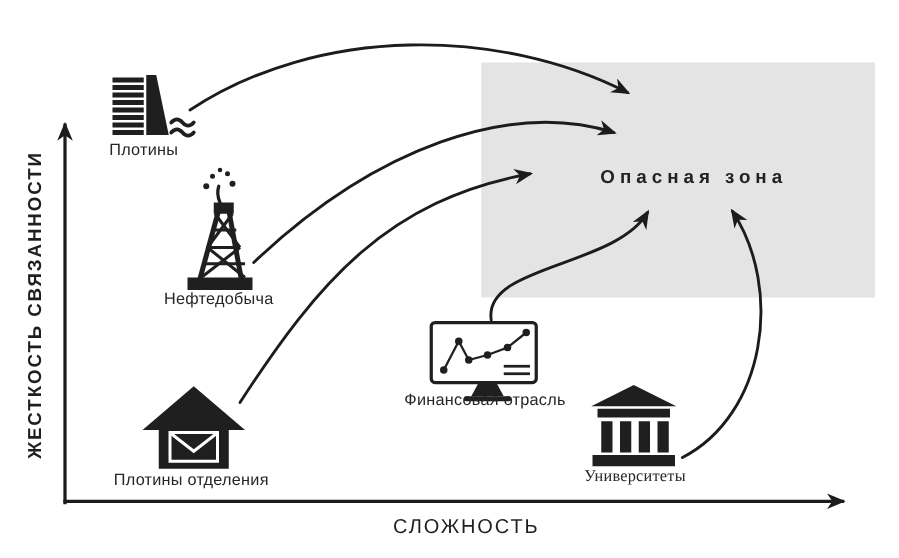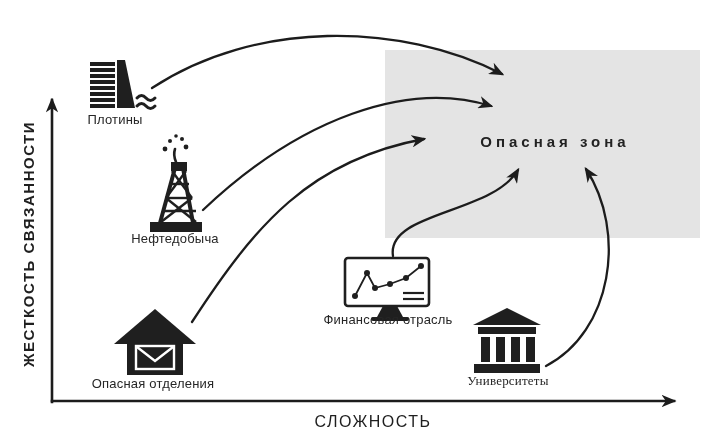--- a/index.html
+++ b/index.html
@@ -144,20 +144,20 @@
       <rect x="481" y="337" width="9" height="25"></rect>
       <rect x="496" y="337" width="9" height="25"></rect>
       <rect x="511" y="337" width="9" height="25"></rect>
       <rect x="526" y="337" width="9" height="25"></rect>
       <rect x="474" y="364" width="66" height="9"></rect>
     </g>
   </svg>
 
   <div class="node-label lbl-dams">Плотины</div>
   <div class="node-label lbl-oil">Нефтедобыча</div>
-  <div class="node-label lbl-post">Опасная отделения</div>
+  <div class="node-label lbl-post">Плотины отделения</div>
   <div class="node-label lbl-finance">Финансовая отрасль</div>
   <div class="node-label lbl-univ">Университеты</div>
 
   <div class="axis-label-x">СЛОЖНОСТЬ</div>
   <div class="axis-label-y">ЖЕСТКОСТЬ СВЯЗАННОСТИ</div>
 
 </div>
 
 </body></html>

